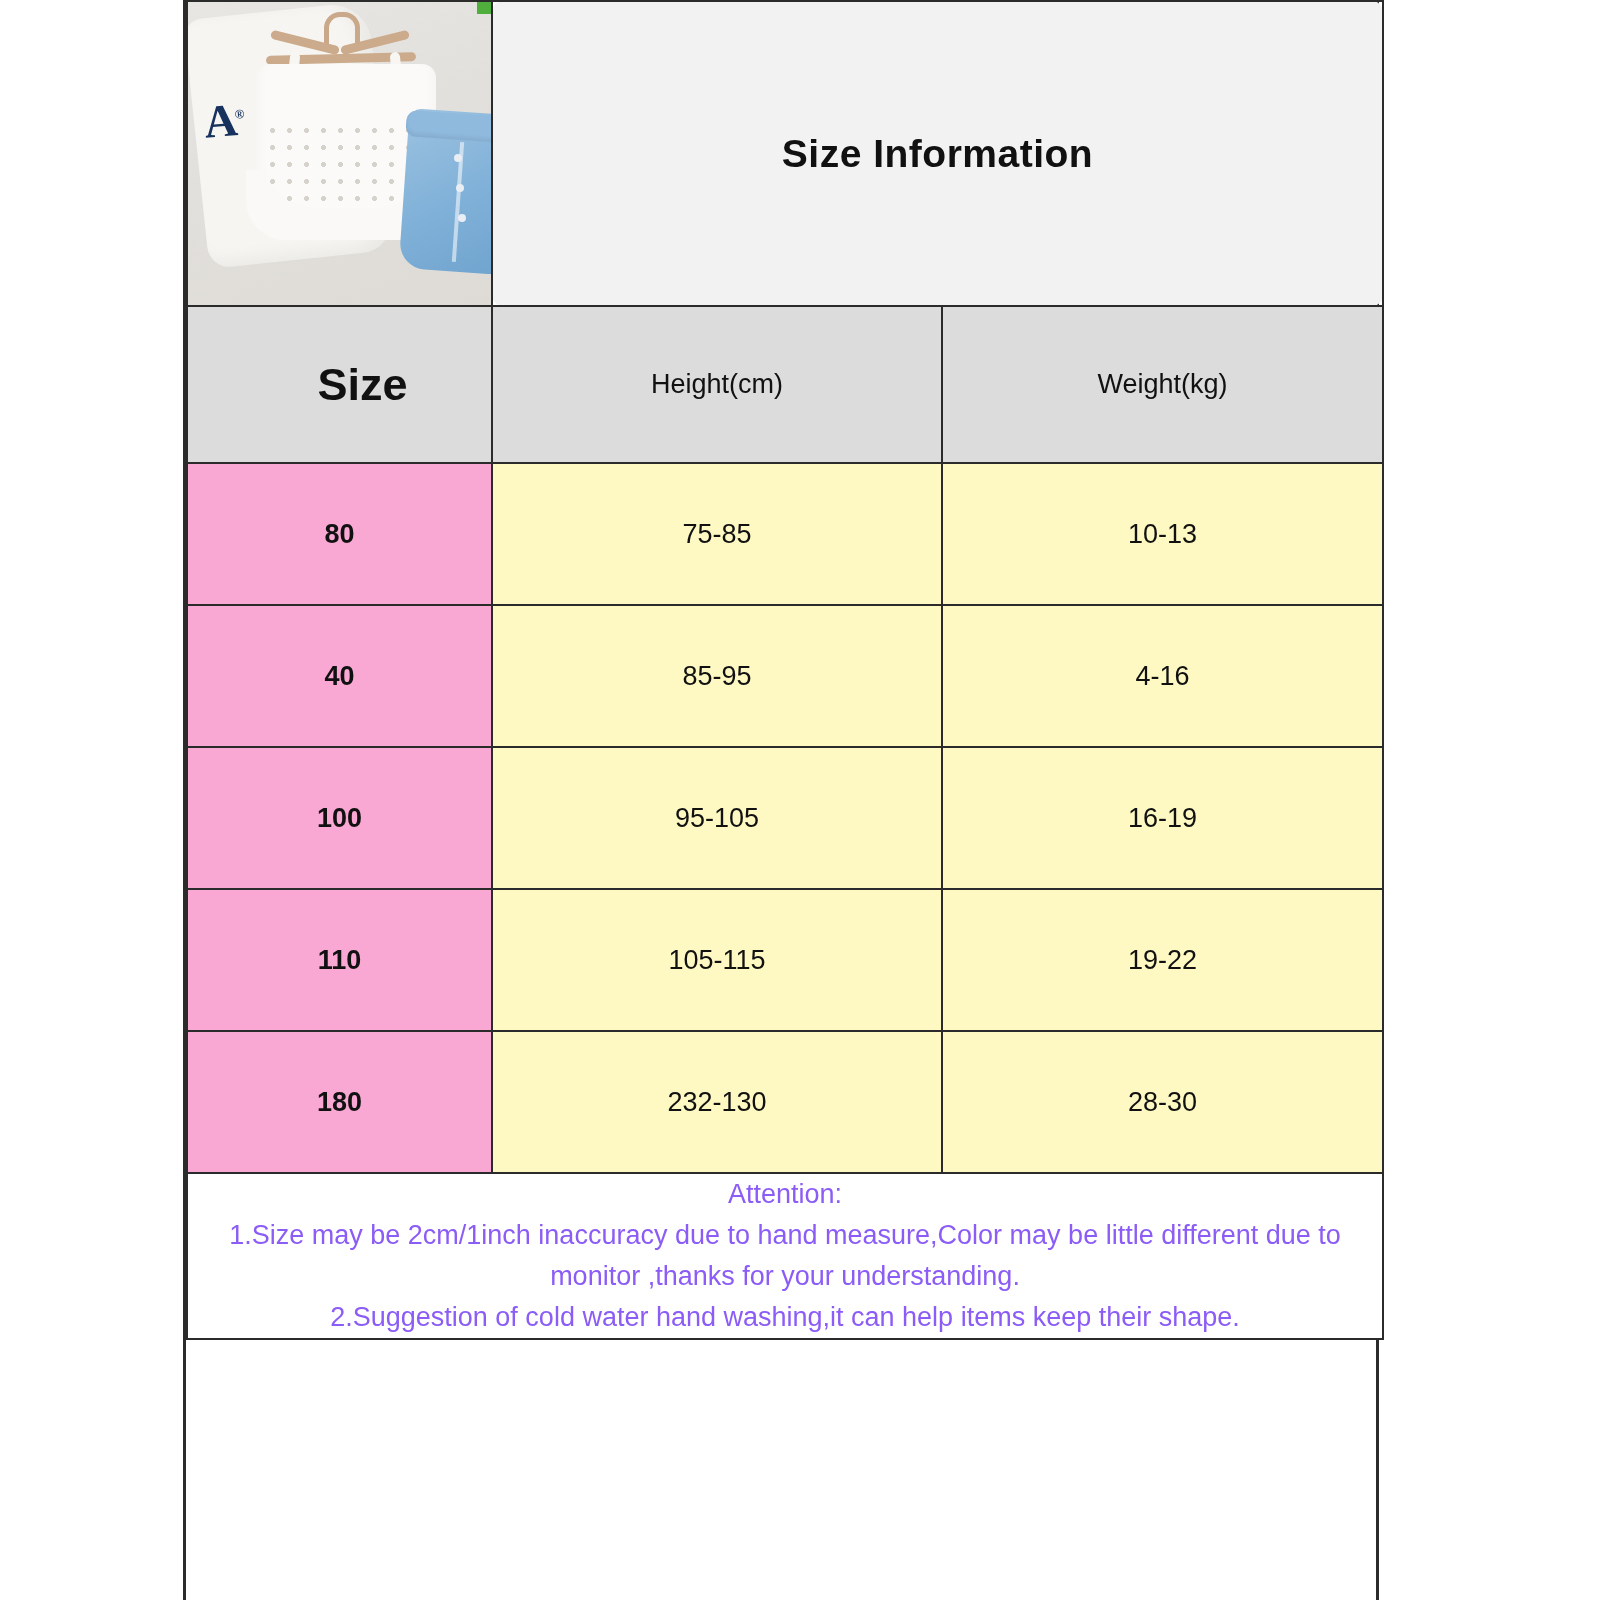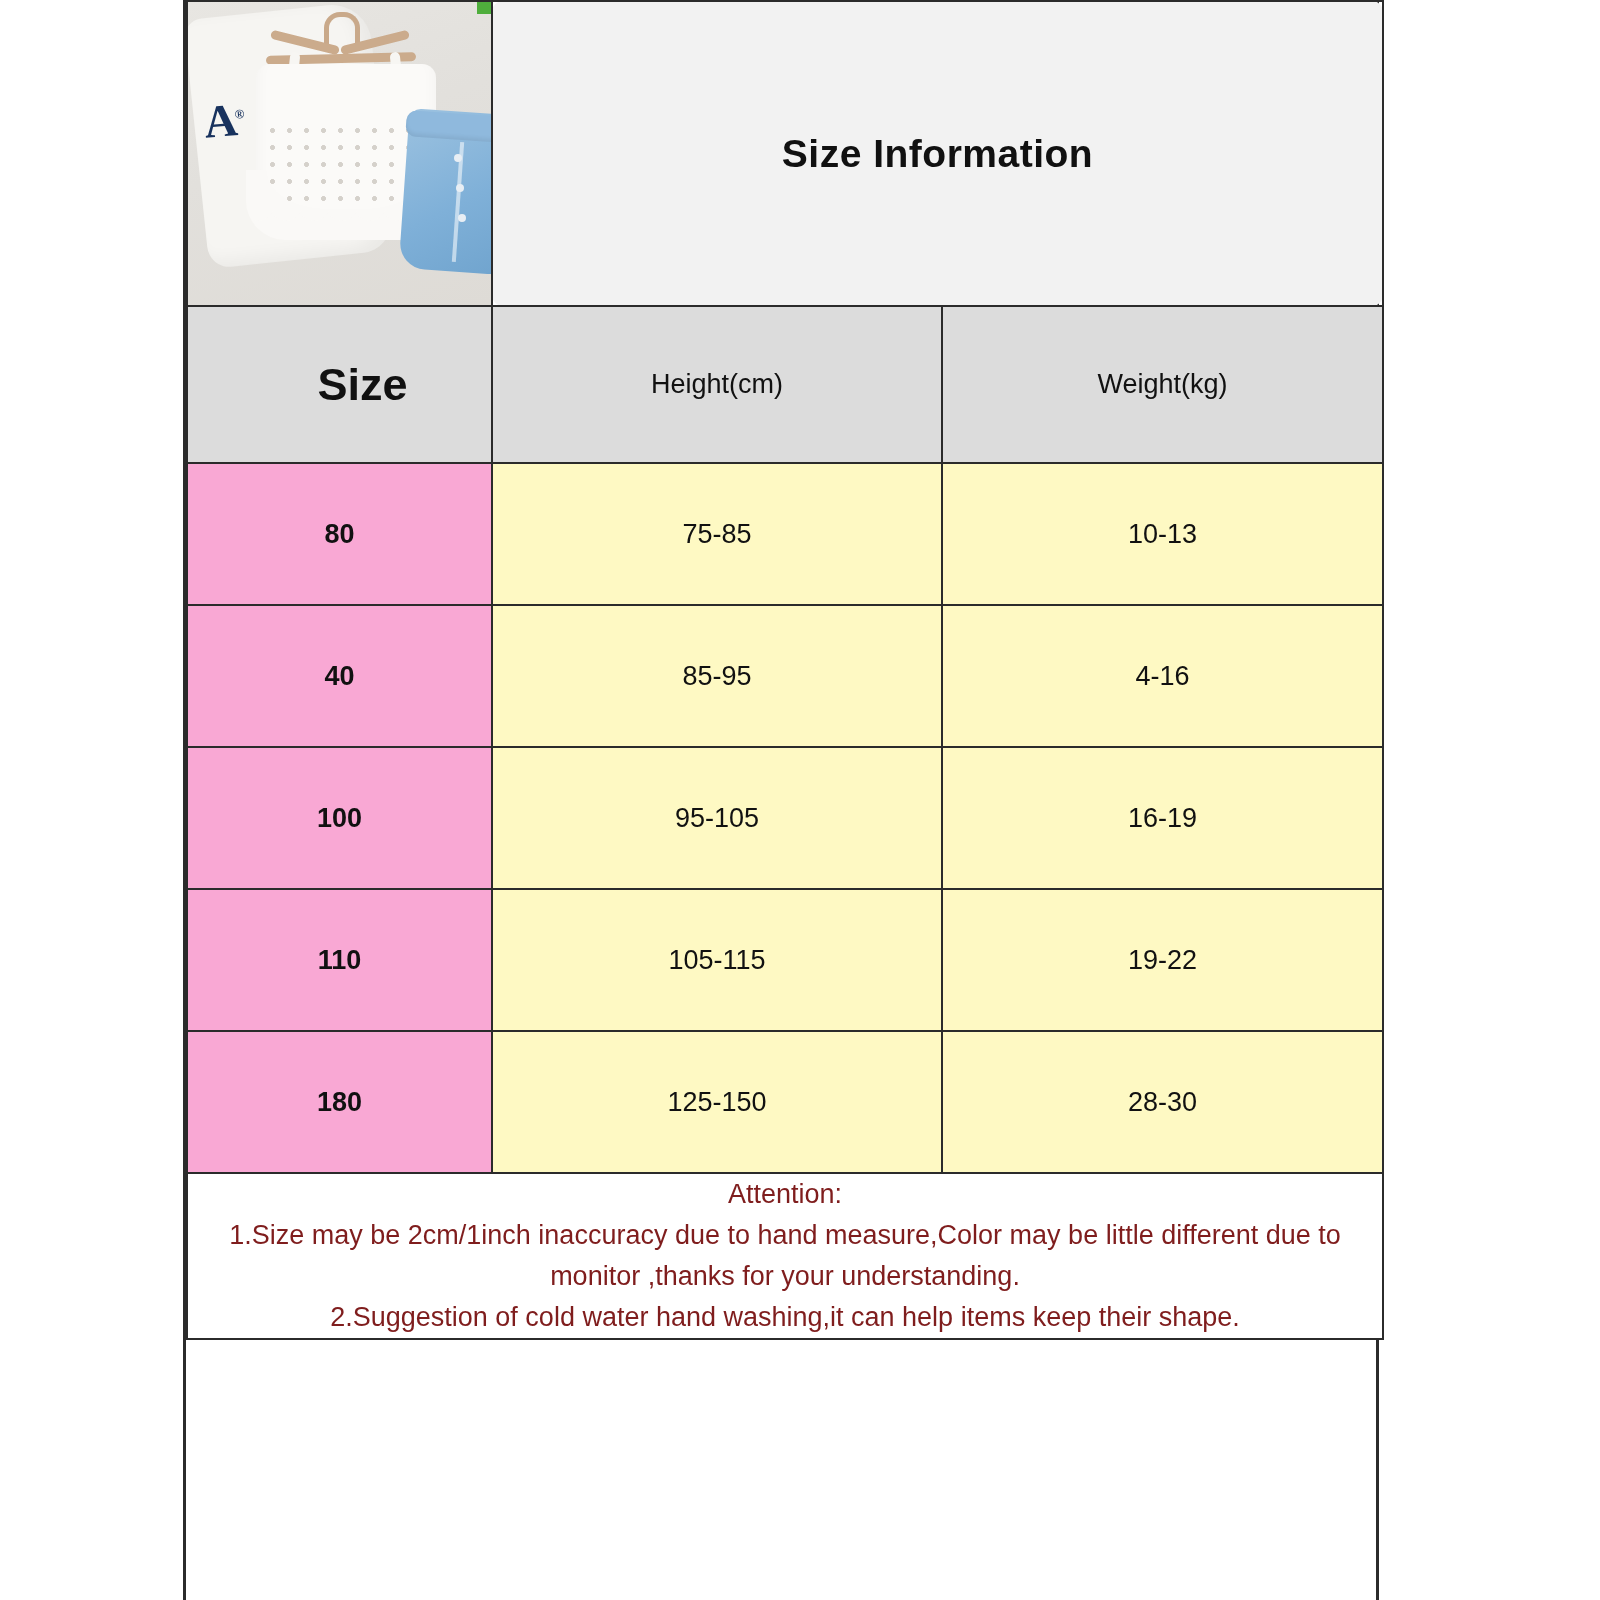--- a/index.html
+++ b/index.html
@@ -104,21 +104,21 @@
     border: none;
     border-top: 2px solid #2b2b2b;
     text-align: left;
     vertical-align: top;
     padding: 10px 8px 0 8px;
     background: #ffffff;
   }
   .attn-line {
     font-size: 27px;
     line-height: 41px;
-    color: #7f1d1d;
+    color: #8b5cf6;
     white-space: pre-wrap;
   }
 
   
   .photo {
     position: absolute;
     inset: 0;
     background: linear-gradient(160deg, #e8e6e2 0%, #e2e0dc 45%, #dedbd6 100%);
   }
   .photo .shirt-back {
@@ -352,21 +352,21 @@
         <td class="cell-val">95-105</td>
         <td class="cell-val">16-19</td>
       </tr>
       <tr>
         <td class="cell-size">110</td>
         <td class="cell-val">105-115</td>
         <td class="cell-val">19-22</td>
       </tr>
       <tr>
         <td class="cell-size">180</td>
-        <td class="cell-val">125-150</td>
+        <td class="cell-val">232-130</td>
         <td class="cell-val">28-30</td>
       </tr>
 
       <tr>
         <td class="cell-attention" colspan="3">
           <div class="attn-line">Attention:</div>
           <div class="attn-line">1.Size may be 2cm/1inch inaccuracy due to hand measure,Color may be little different due to monitor ,thanks for your understanding.</div>
           <div class="attn-line">2.Suggestion of cold water hand washing,it can help items keep their shape.</div>
         </td>
       </tr>

